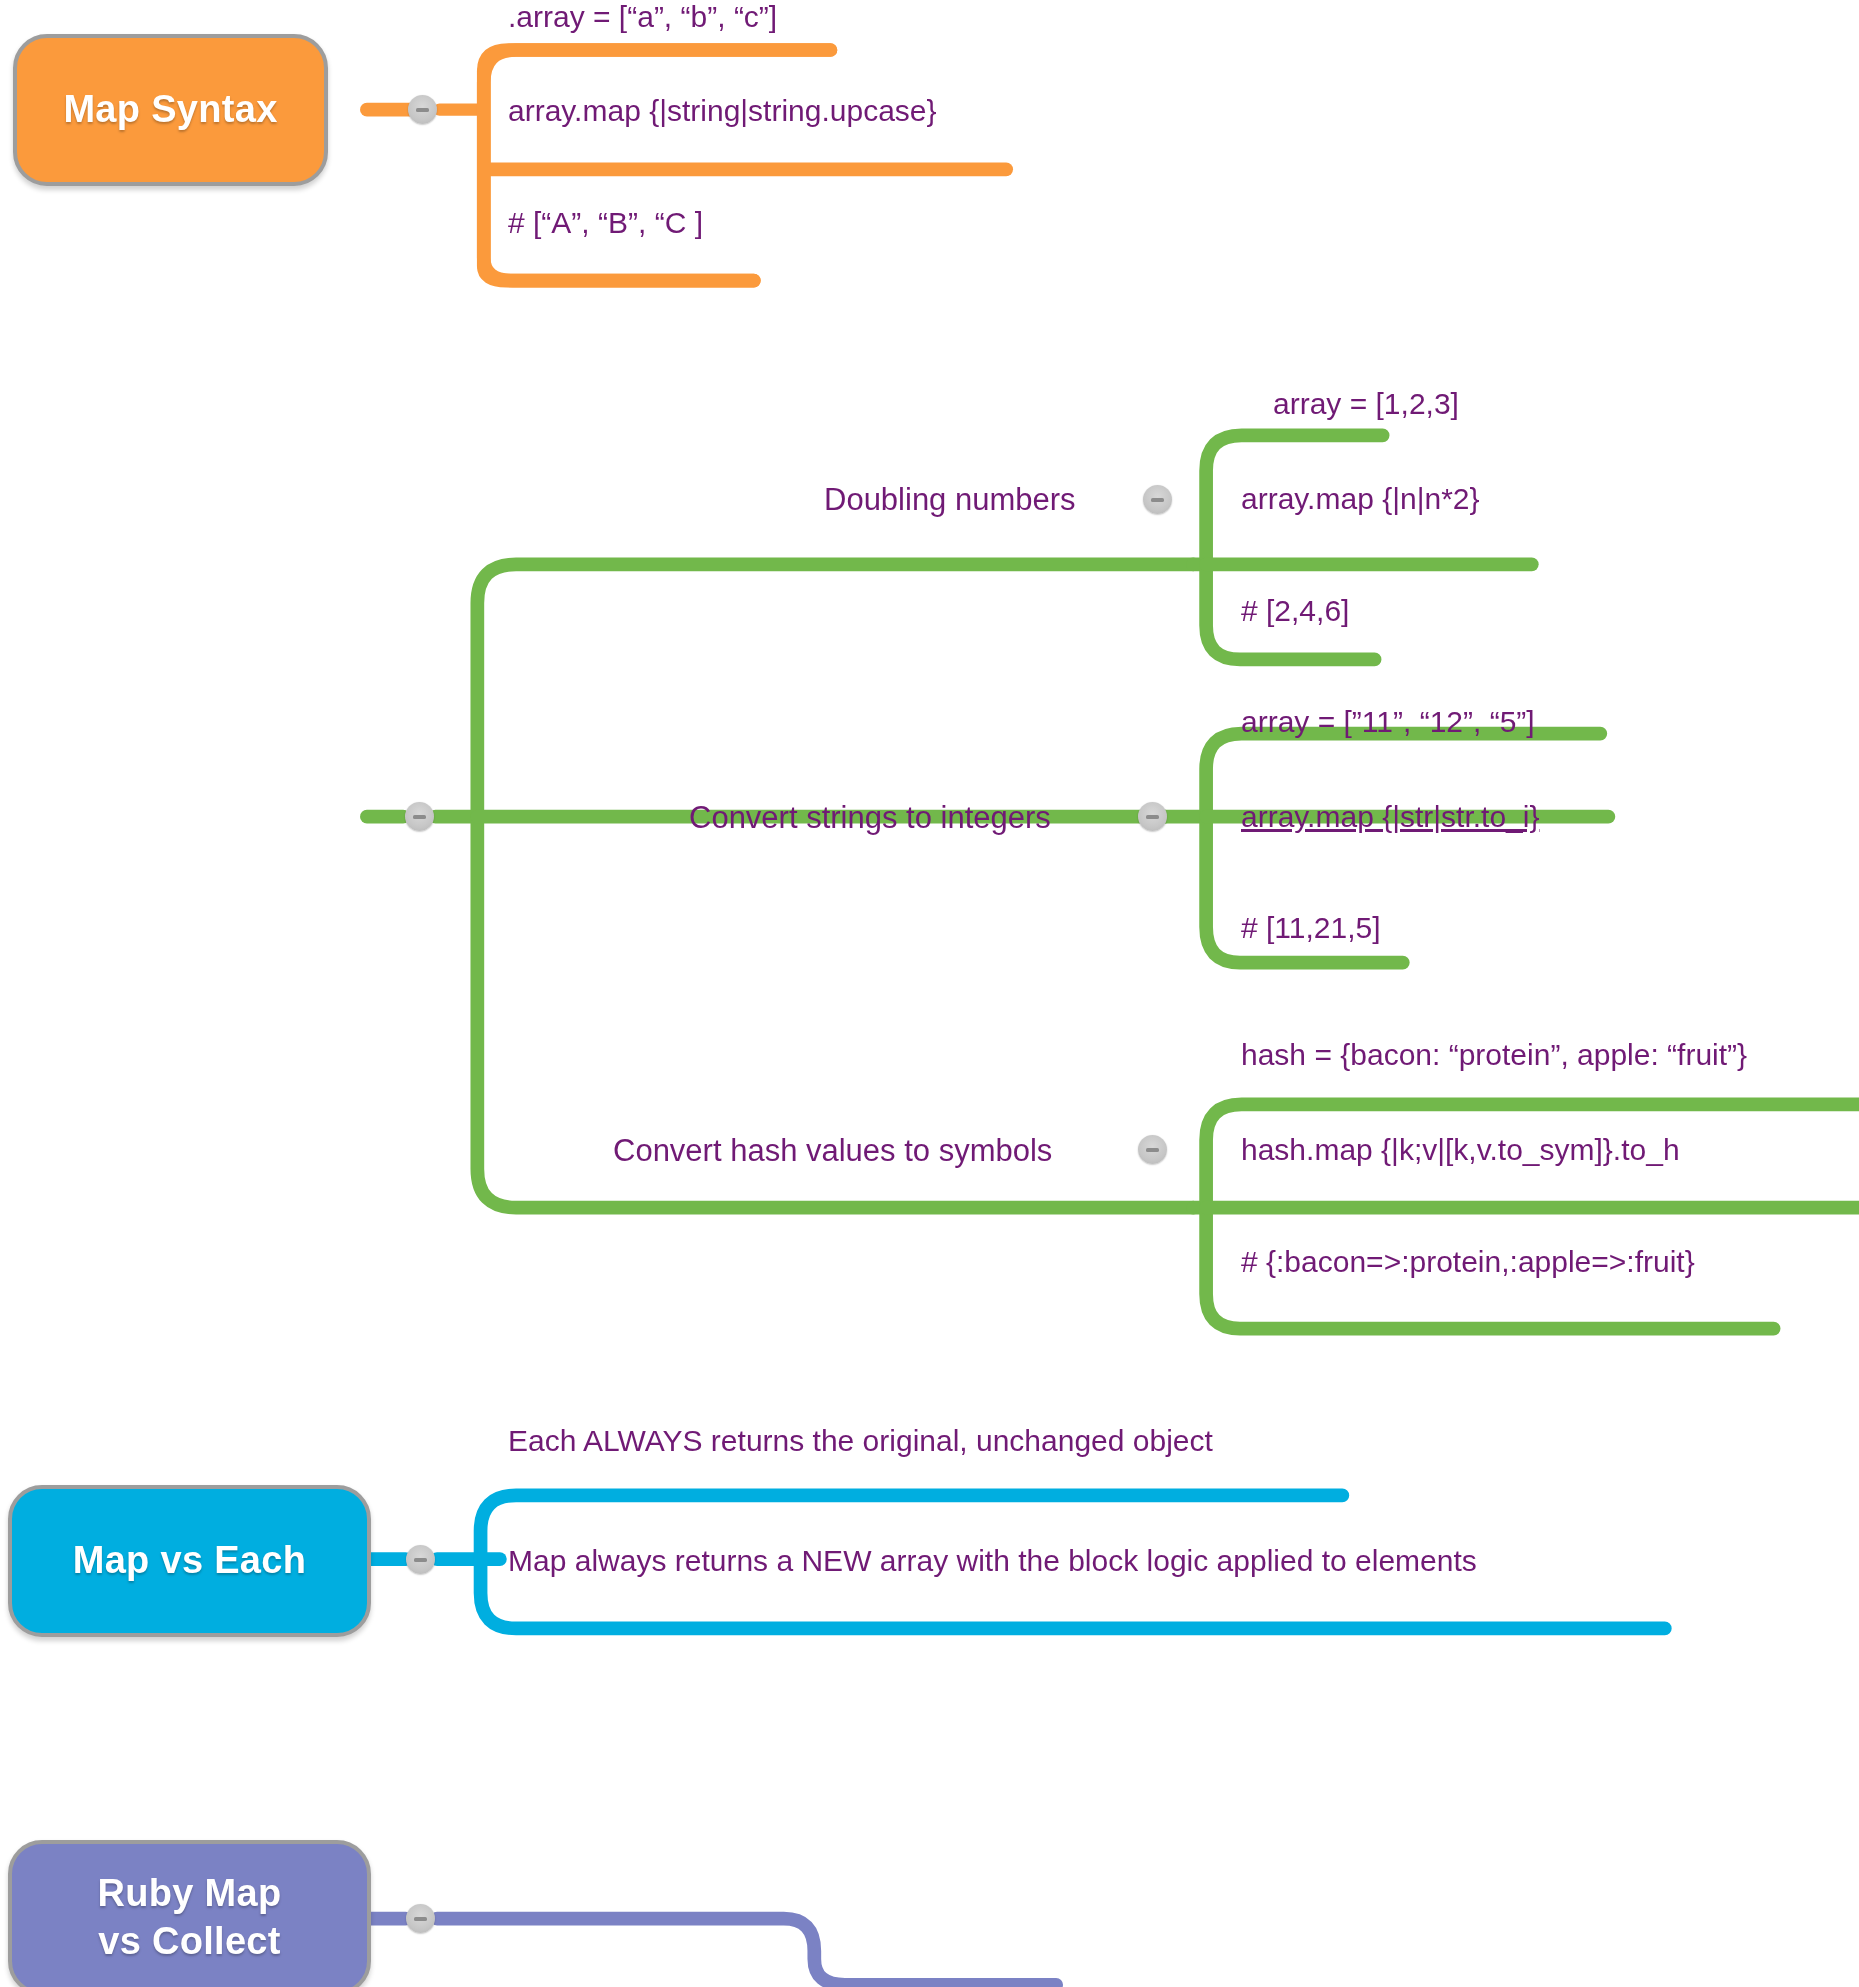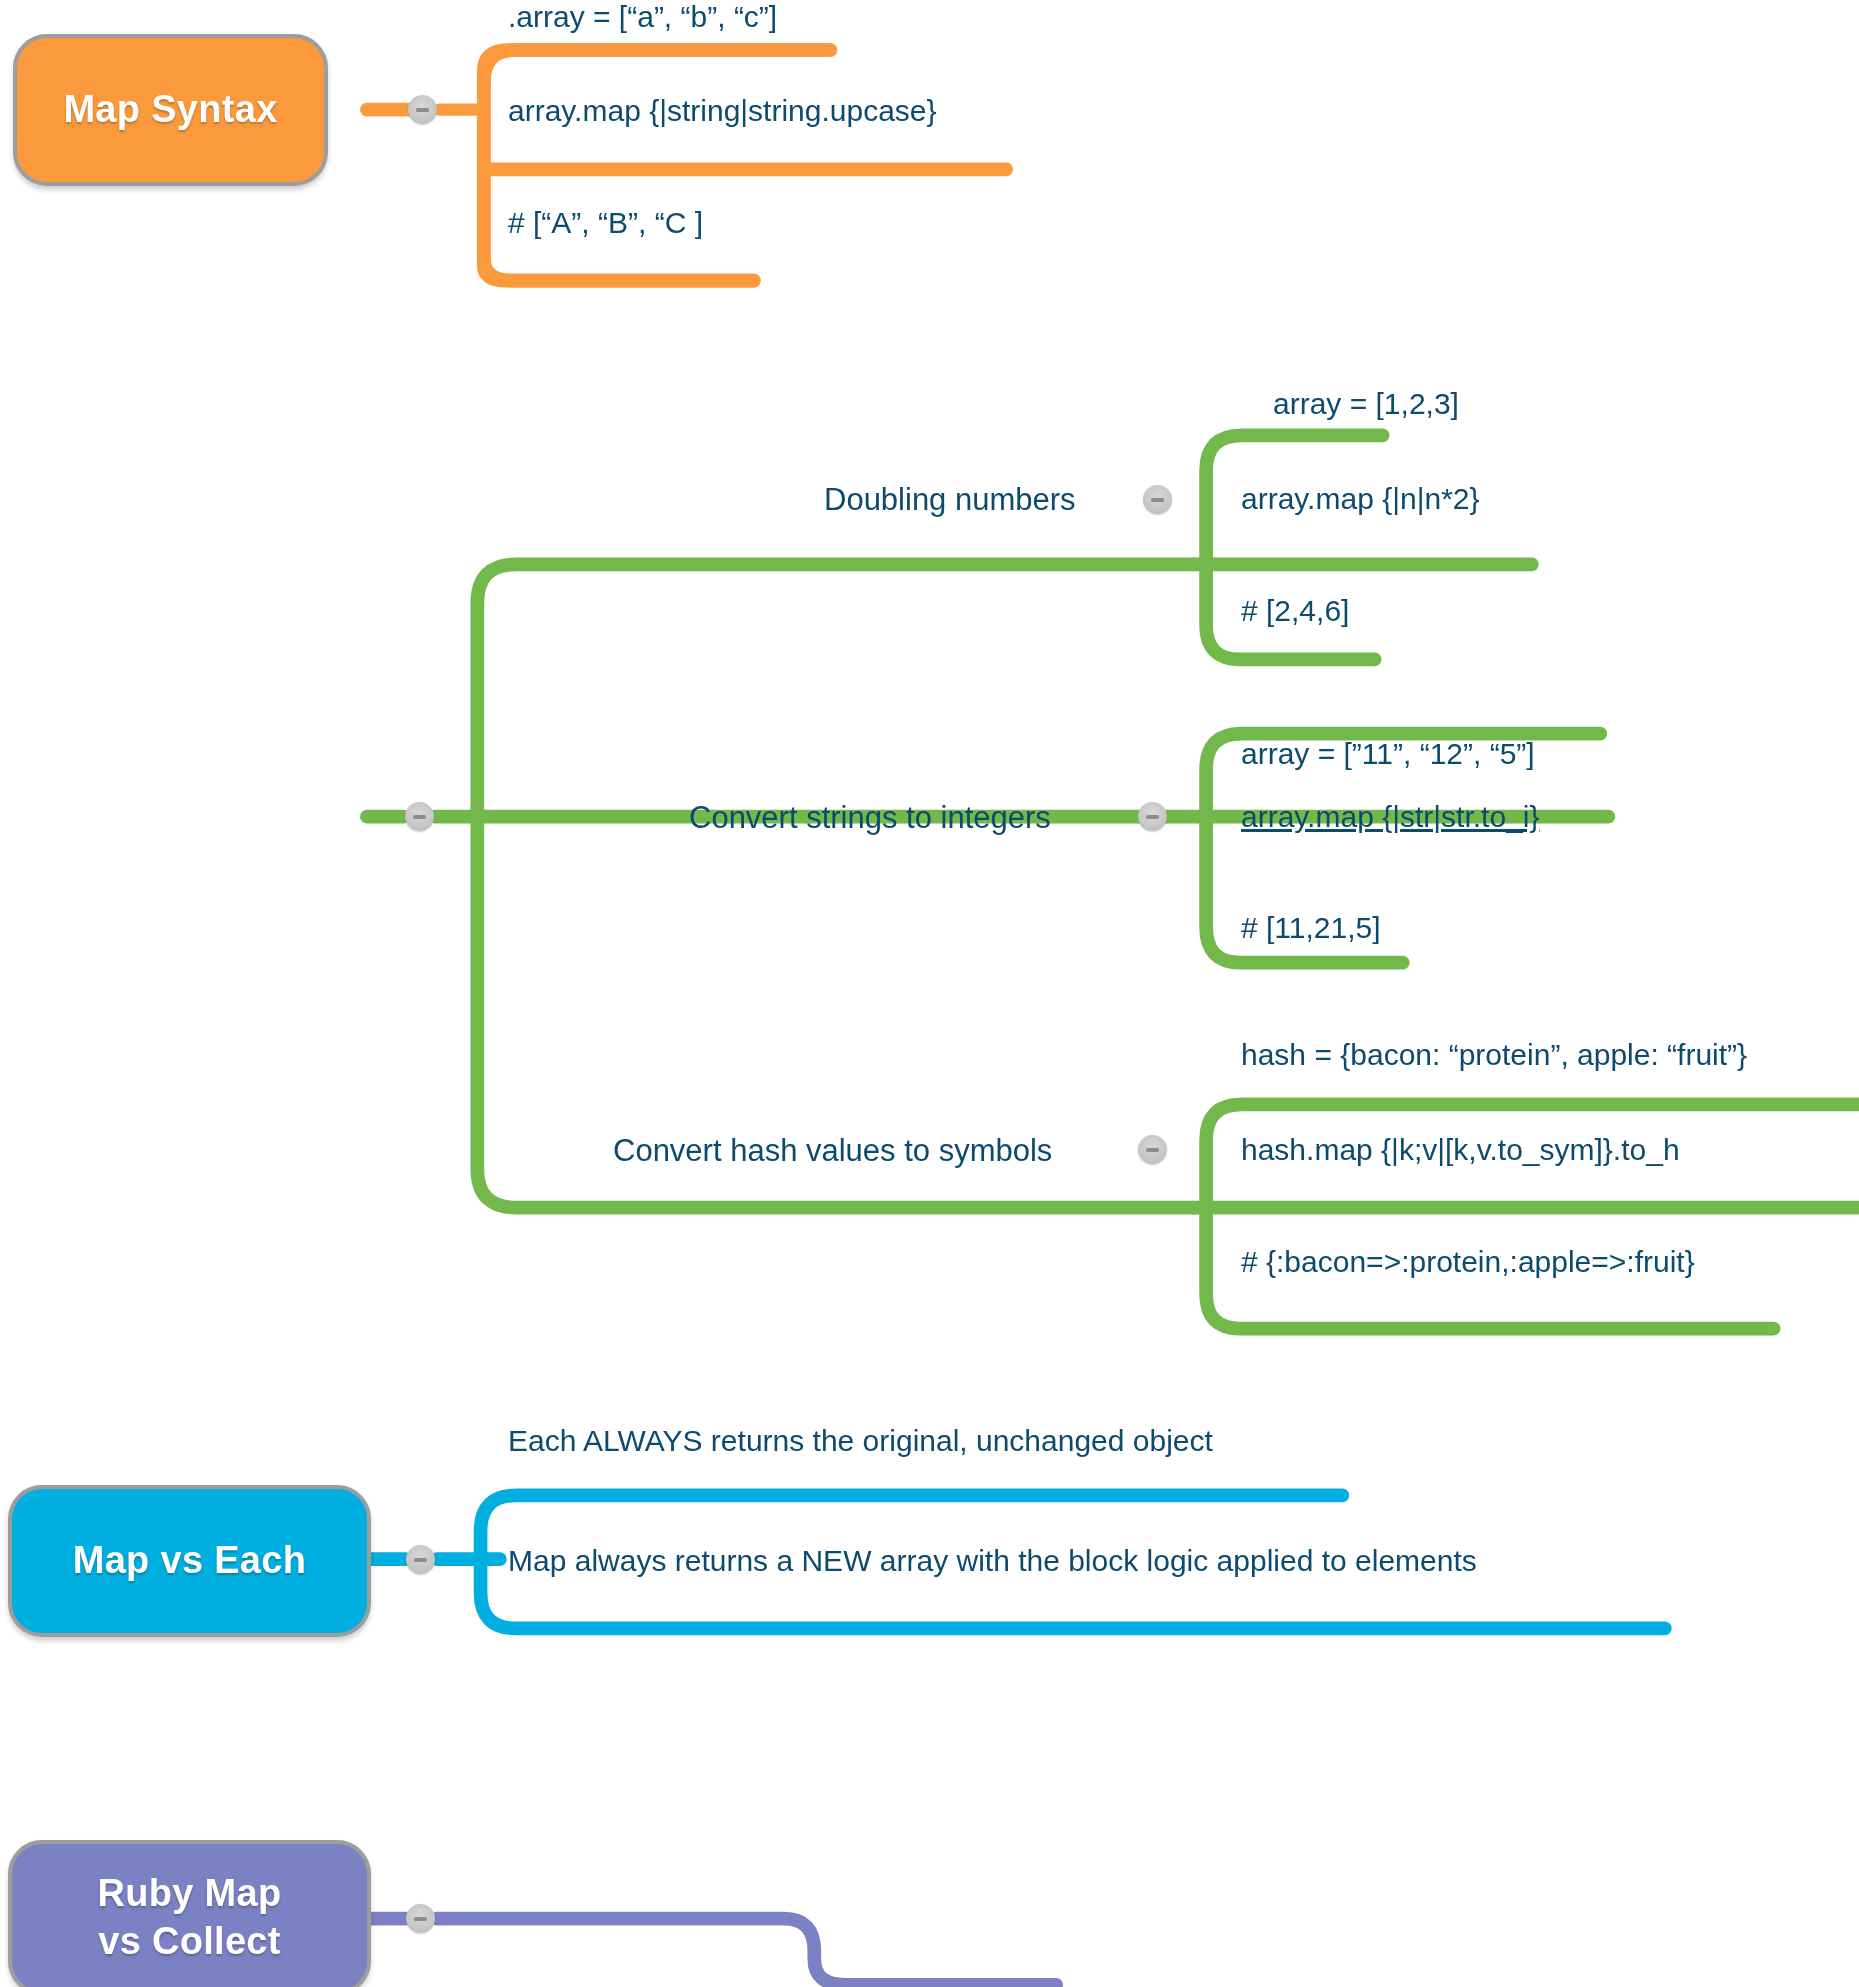--- a/index.html
+++ b/index.html
@@ -40,21 +40,21 @@
     letter-spacing: 0.3px;
     text-shadow: 0 1.6px 2.4px rgba(0,0,0,0.25);
     box-shadow: 0 3.2px 5.6px rgba(0,0,0,0.18);
     line-height: 1.25;
     user-select: none;
   }
   .root-label { display: block; }
   
   .node-text {
     position: absolute;
-    color: #0c4a6e;
+    color: #701a75;
     font-size: 30px;
     line-height: 1.15;
     white-space: nowrap;
     user-select: none;
   }
   .node-text.mid {
     font-size: 31px;
   }
   
   .toggle {
@@ -202,21 +202,21 @@
   <div class="node-text" style="left:508px; top:0px;">.array = [“a”, “b”, “c”]</div>
   <div class="node-text" style="left:508px; top:94px;">array.map {|string|string.upcase}</div>
   <div class="node-text" style="left:508px; top:206px;"># [“A”, “B”, “C ]</div>
 
   <div class="node-text mid" style="left:824px; top:482px;">Doubling numbers</div>
   <div class="node-text" style="left:1241px; top:387px;margin-left:32px;">array = [1,2,3]</div>
   <div class="node-text" style="left:1241px; top:482px;">array.map {|n|n*2}</div>
   <div class="node-text" style="left:1241px; top:594px;"># [2,4,6]</div>
 
   <div class="node-text mid" style="left:689px; top:800px;">Convert strings to integers</div>
-  <div class="node-text" style="left:1241px; top:705px;margin-top:32px;">array = [”11”, “12”, “5”]</div>
+  <div class="node-text" style="left:1241px; top:705px;">array = [”11”, “12”, “5”]</div>
   <div class="node-text" style="left:1241px; top:800px;text-decoration:underline;">array.map {|str|str.to_i}</div>
   <div class="node-text" style="left:1241px; top:911px;"># [11,21,5]</div>
 
   <div class="node-text mid" style="left:613px; top:1133px;">Convert hash values to symbols</div>
   <div class="node-text" style="left:1241px; top:1038px;">hash = {bacon: “protein”, apple: “fruit”}</div>
   <div class="node-text" style="left:1241px; top:1133px;">hash.map {|k;v|[k,v.to_sym]}.to_h</div>
   <div class="node-text" style="left:1241px; top:1245px;"># {:bacon=&gt;:protein,:apple=&gt;:fruit}</div>
 
   <div class="node-text" style="left:508px; top:1424px;">Each ALWAYS returns the original, unchanged object</div>
   <div class="node-text" style="left:508px; top:1544px;">Map always returns a NEW array with the block logic applied to elements</div>

